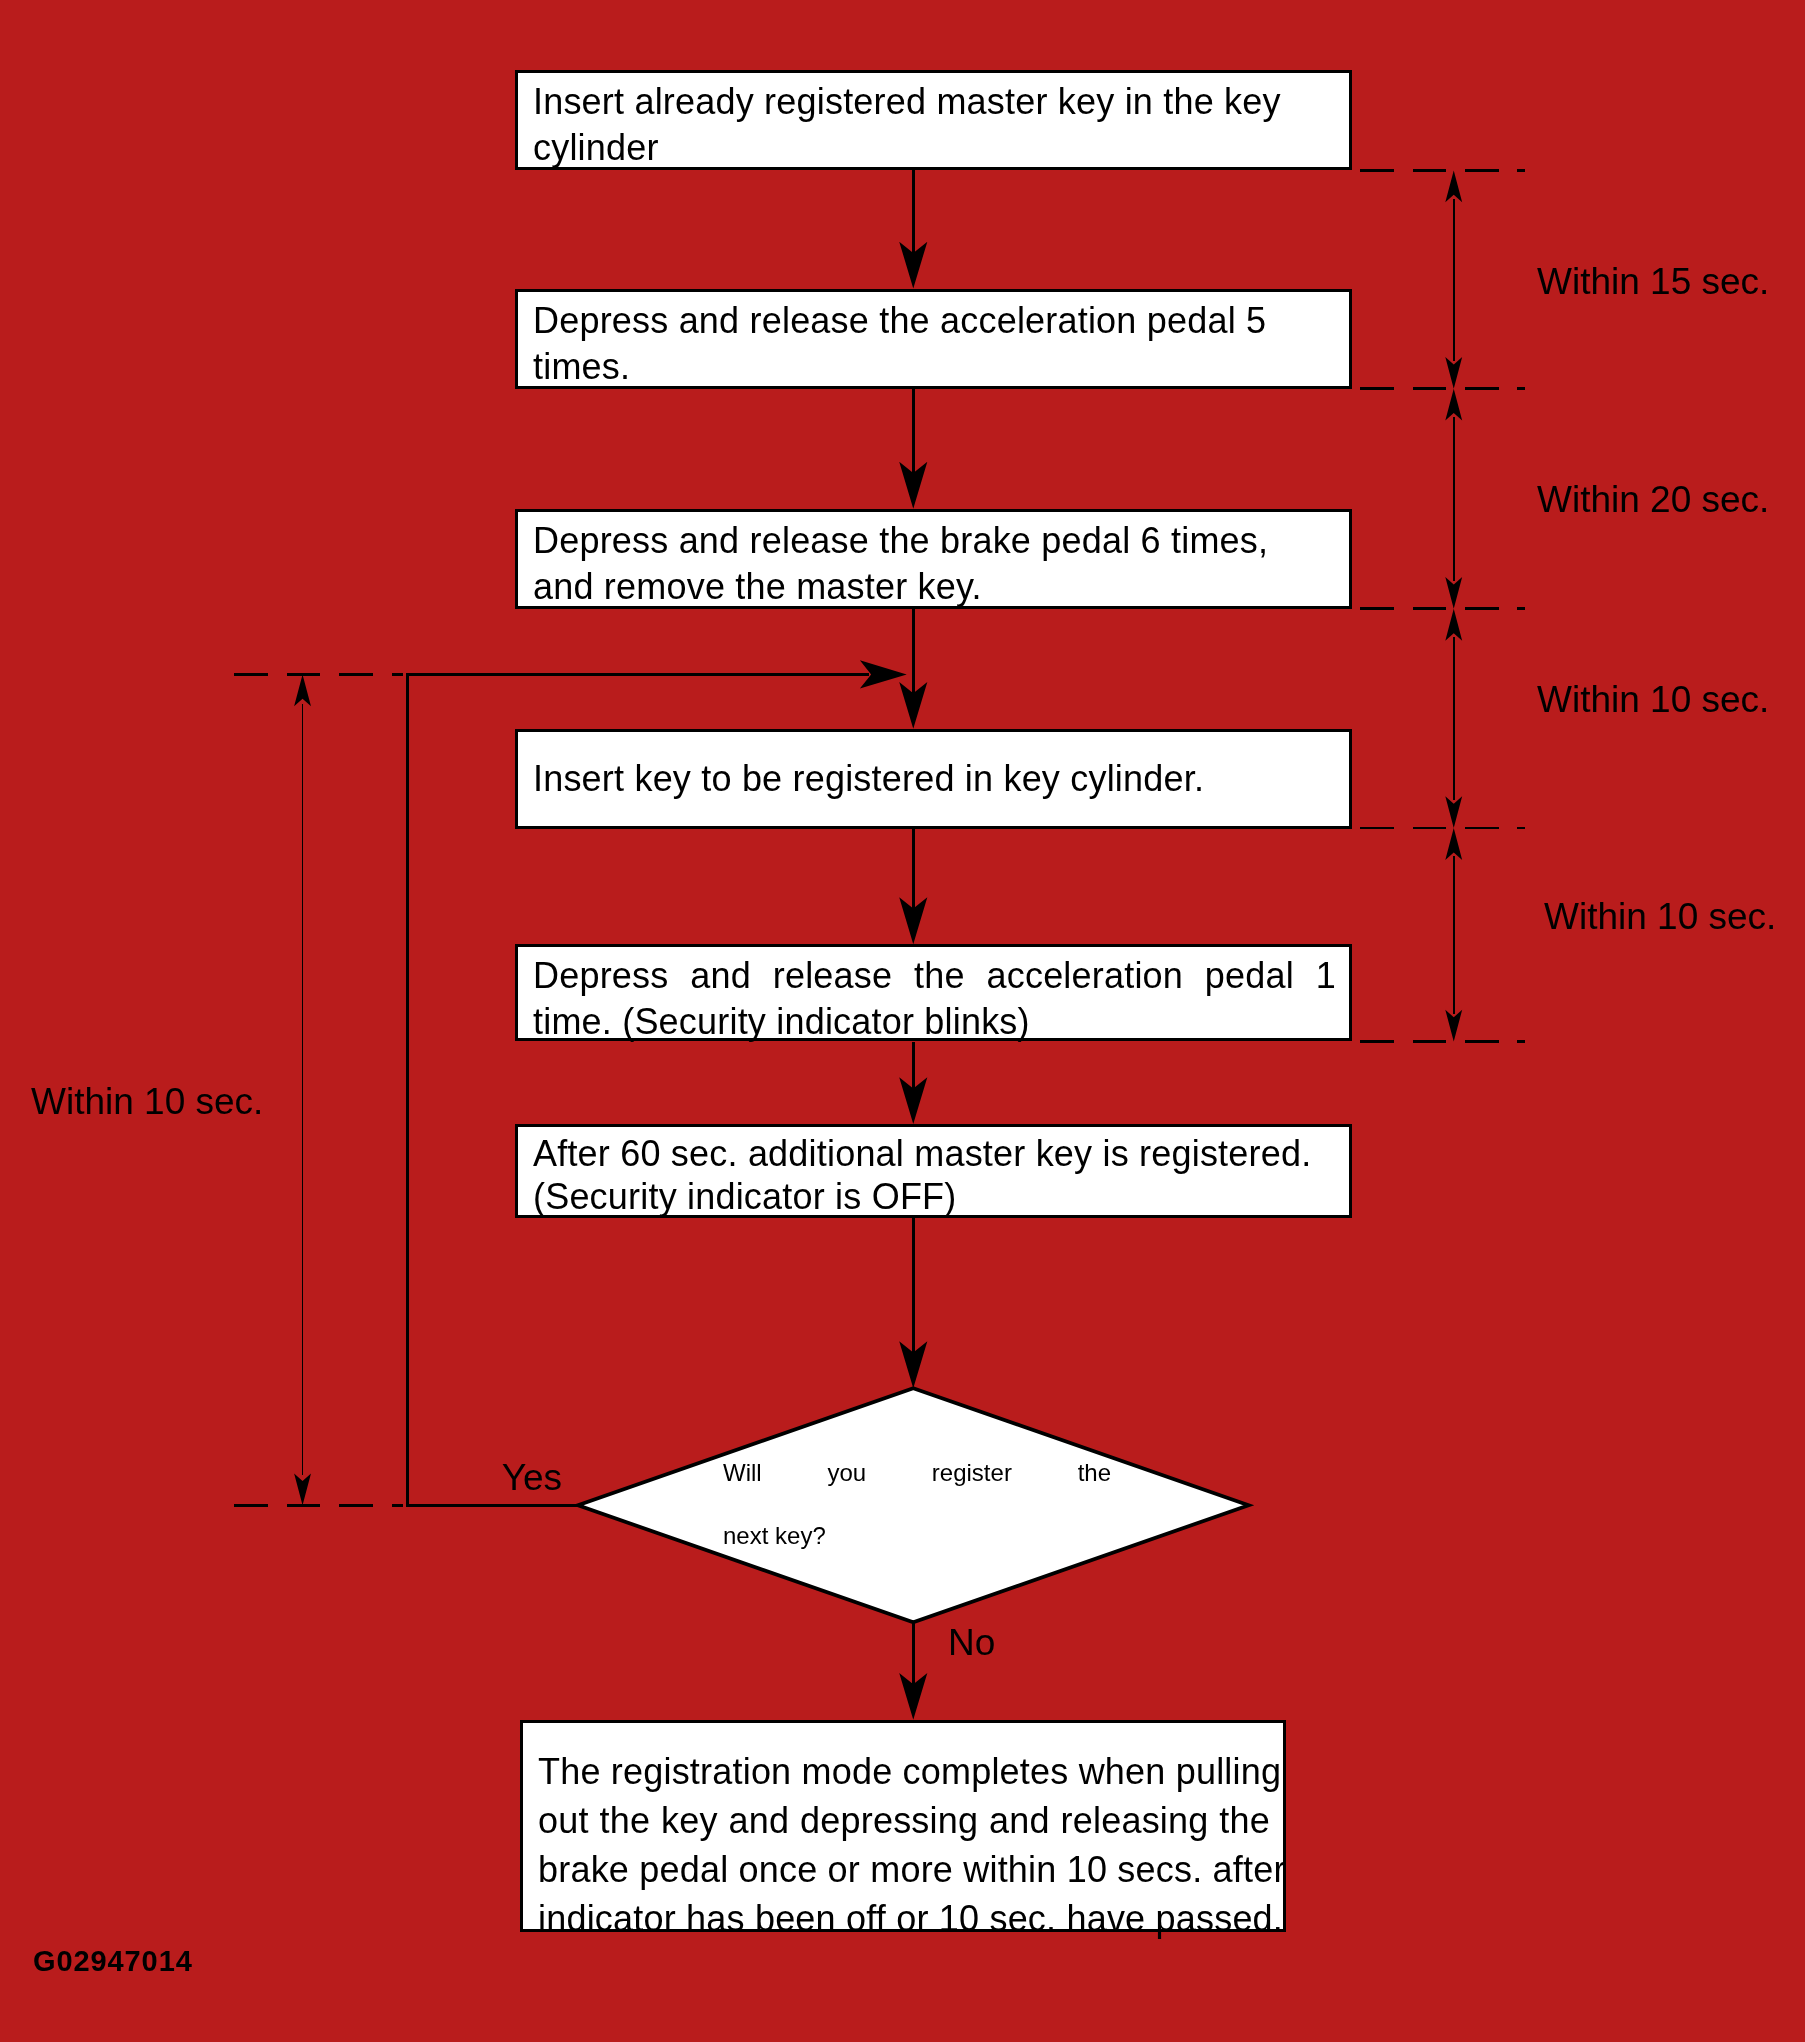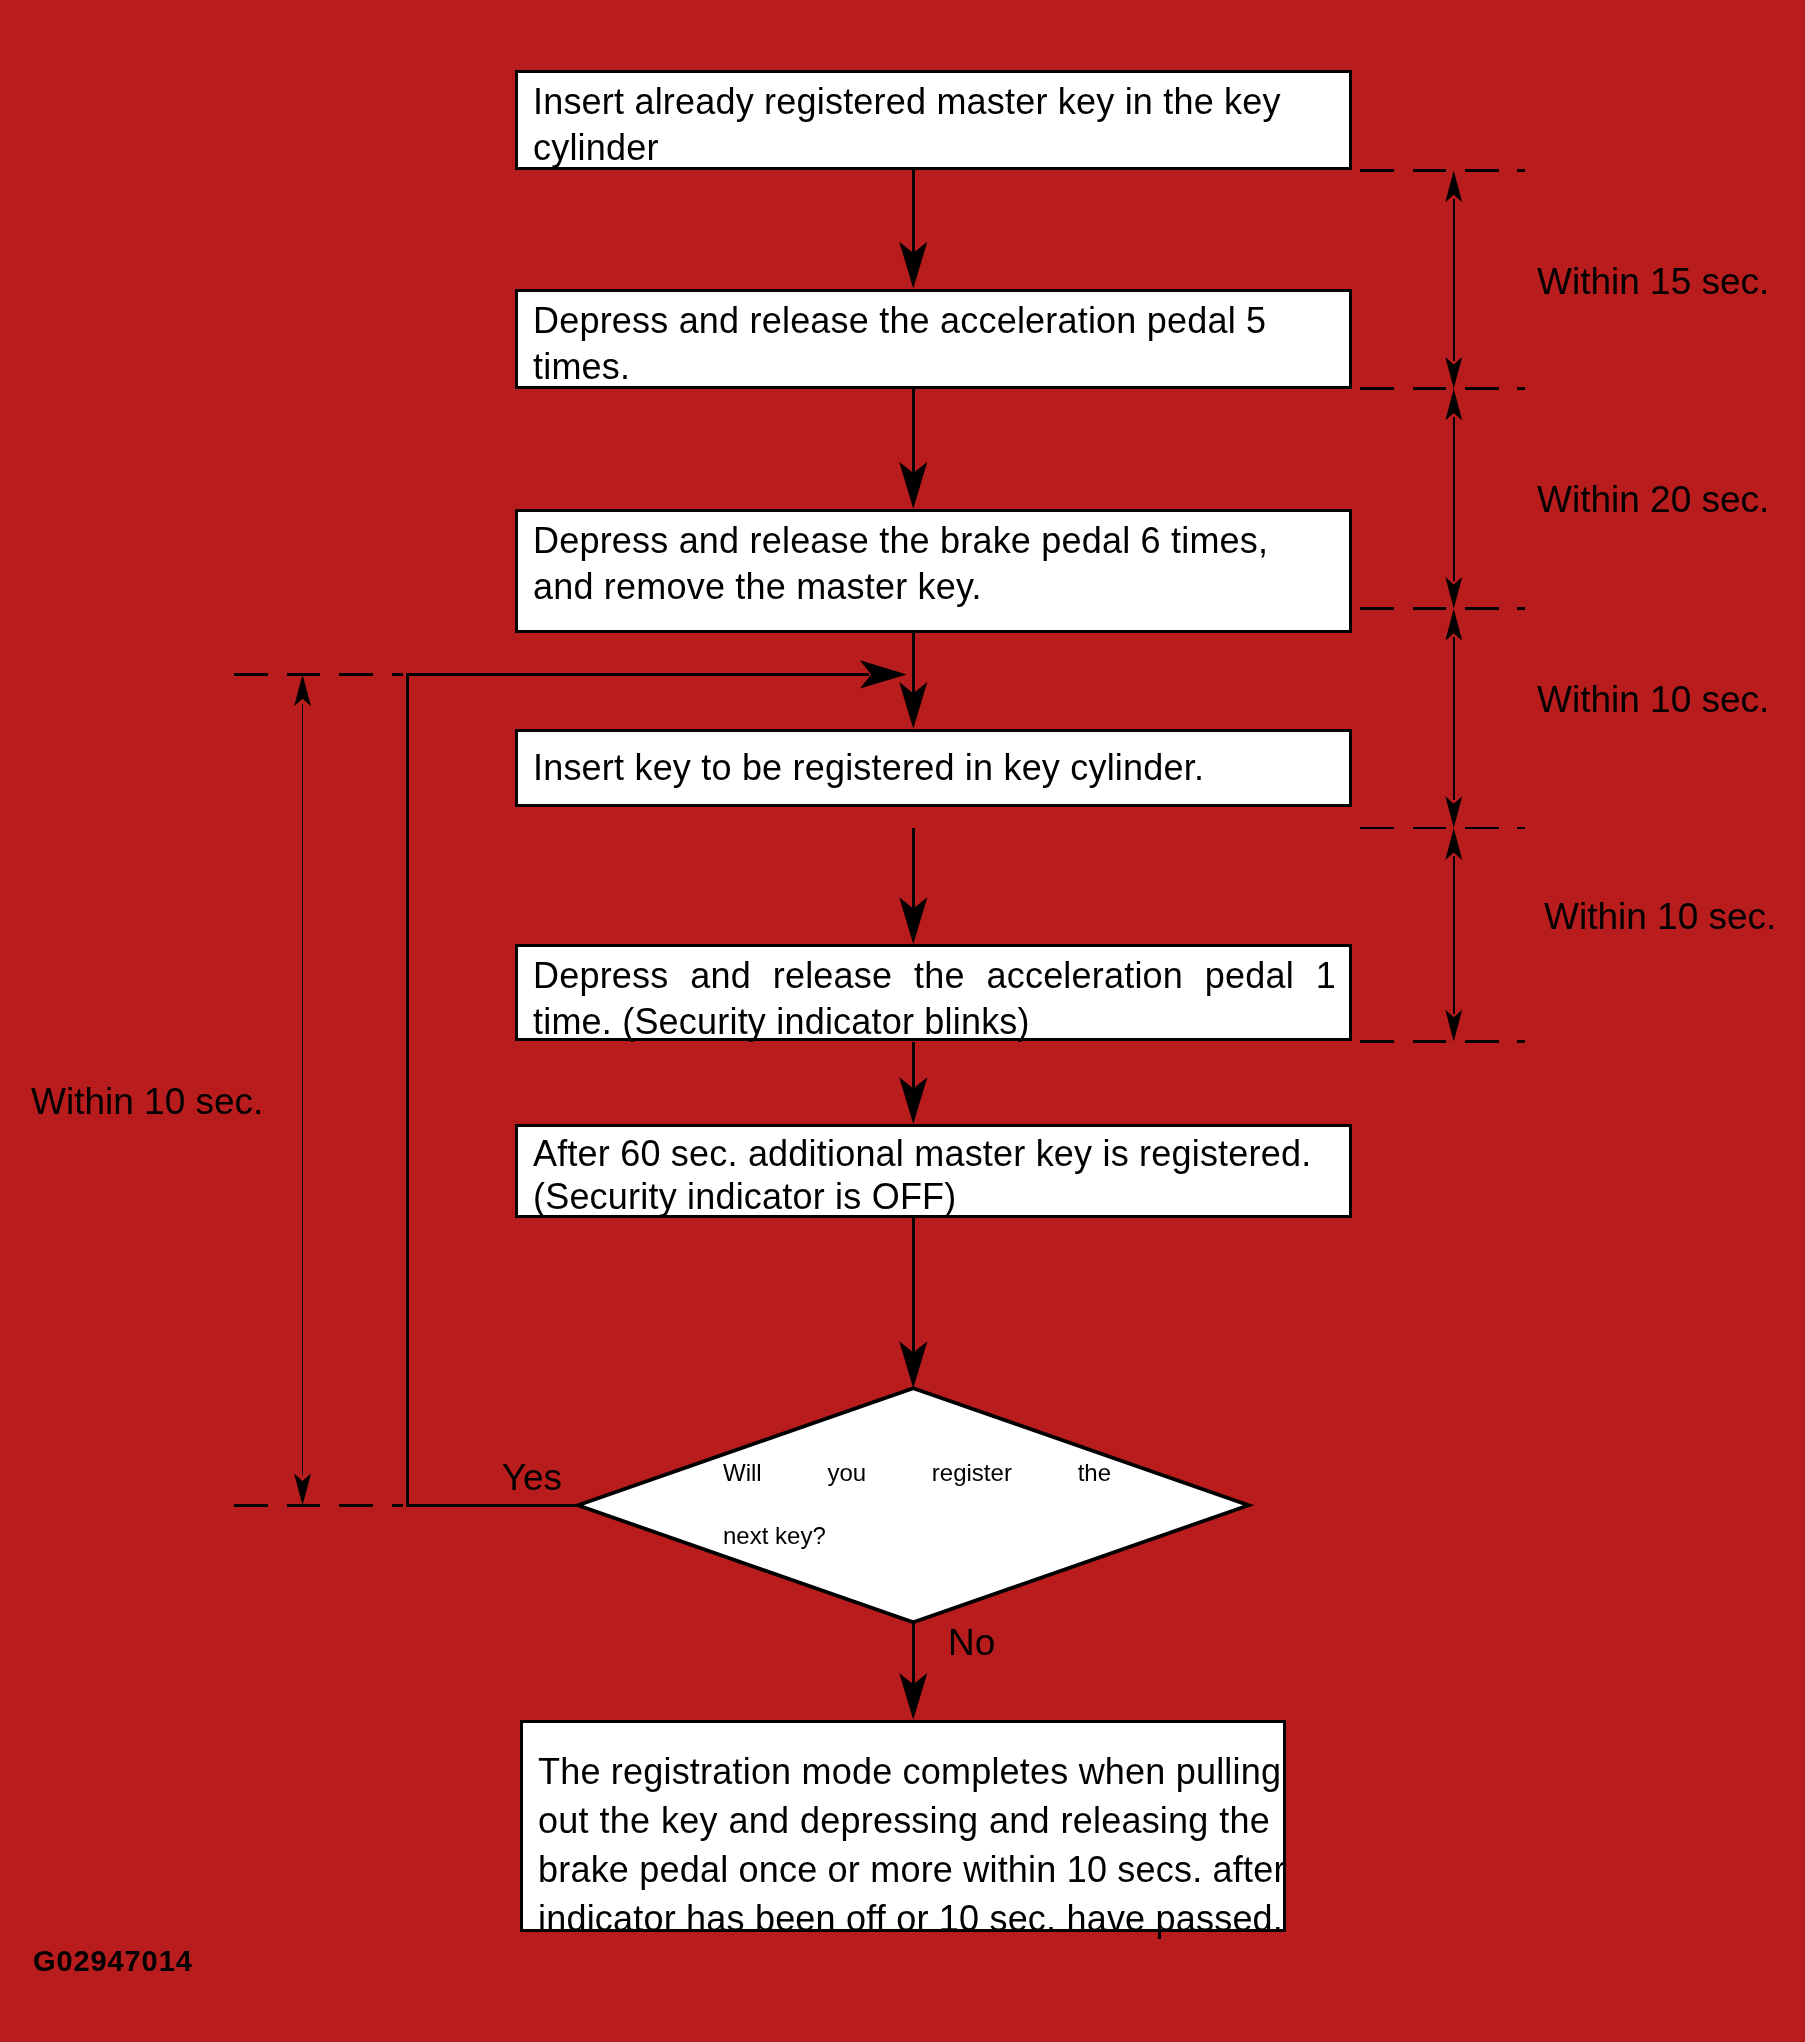--- a/index.html
+++ b/index.html
@@ -146,26 +146,26 @@
   <div class="pbox" id="box1" style="top:70px; height:100px;">
     <div class="bline">Insert already registered master key in the key</div>
     <div class="bline">cylinder</div>
   </div>
 
   <div class="pbox" id="box2" style="top:289px; height:100px;">
     <div class="bline">Depress and release the acceleration pedal 5</div>
     <div class="bline">times.</div>
   </div>
 
-  <div class="pbox" id="box3" style="top:509px; height:124px;">
+  <div class="pbox" id="box3" style="top:509px; height:100px;">
     <div class="bline">Depress and release the brake pedal 6 times,</div>
     <div class="bline">and remove the master key.</div>
   </div>
 
-  <div class="pbox vcenter" id="box4" style="top:729px; height:78px; padding-top:0;">
+  <div class="pbox vcenter" id="box4" style="top:729px; height:100px; padding-top:0;">
     <div class="bline">Insert key to be registered in key cylinder.</div>
   </div>
 
   <div class="pbox" id="box5" style="top:944px; height:97px;">
     <div class="bline stretch">Depress and release the acceleration pedal 1</div>
     <div class="bline">time. (Security indicator blinks)</div>
   </div>
 
   <div class="pbox" id="box6" style="top:1124px; height:94px; line-height:43px; padding-top:5px;">
     <div class="bline">After 60 sec. additional master key is registered.</div>

